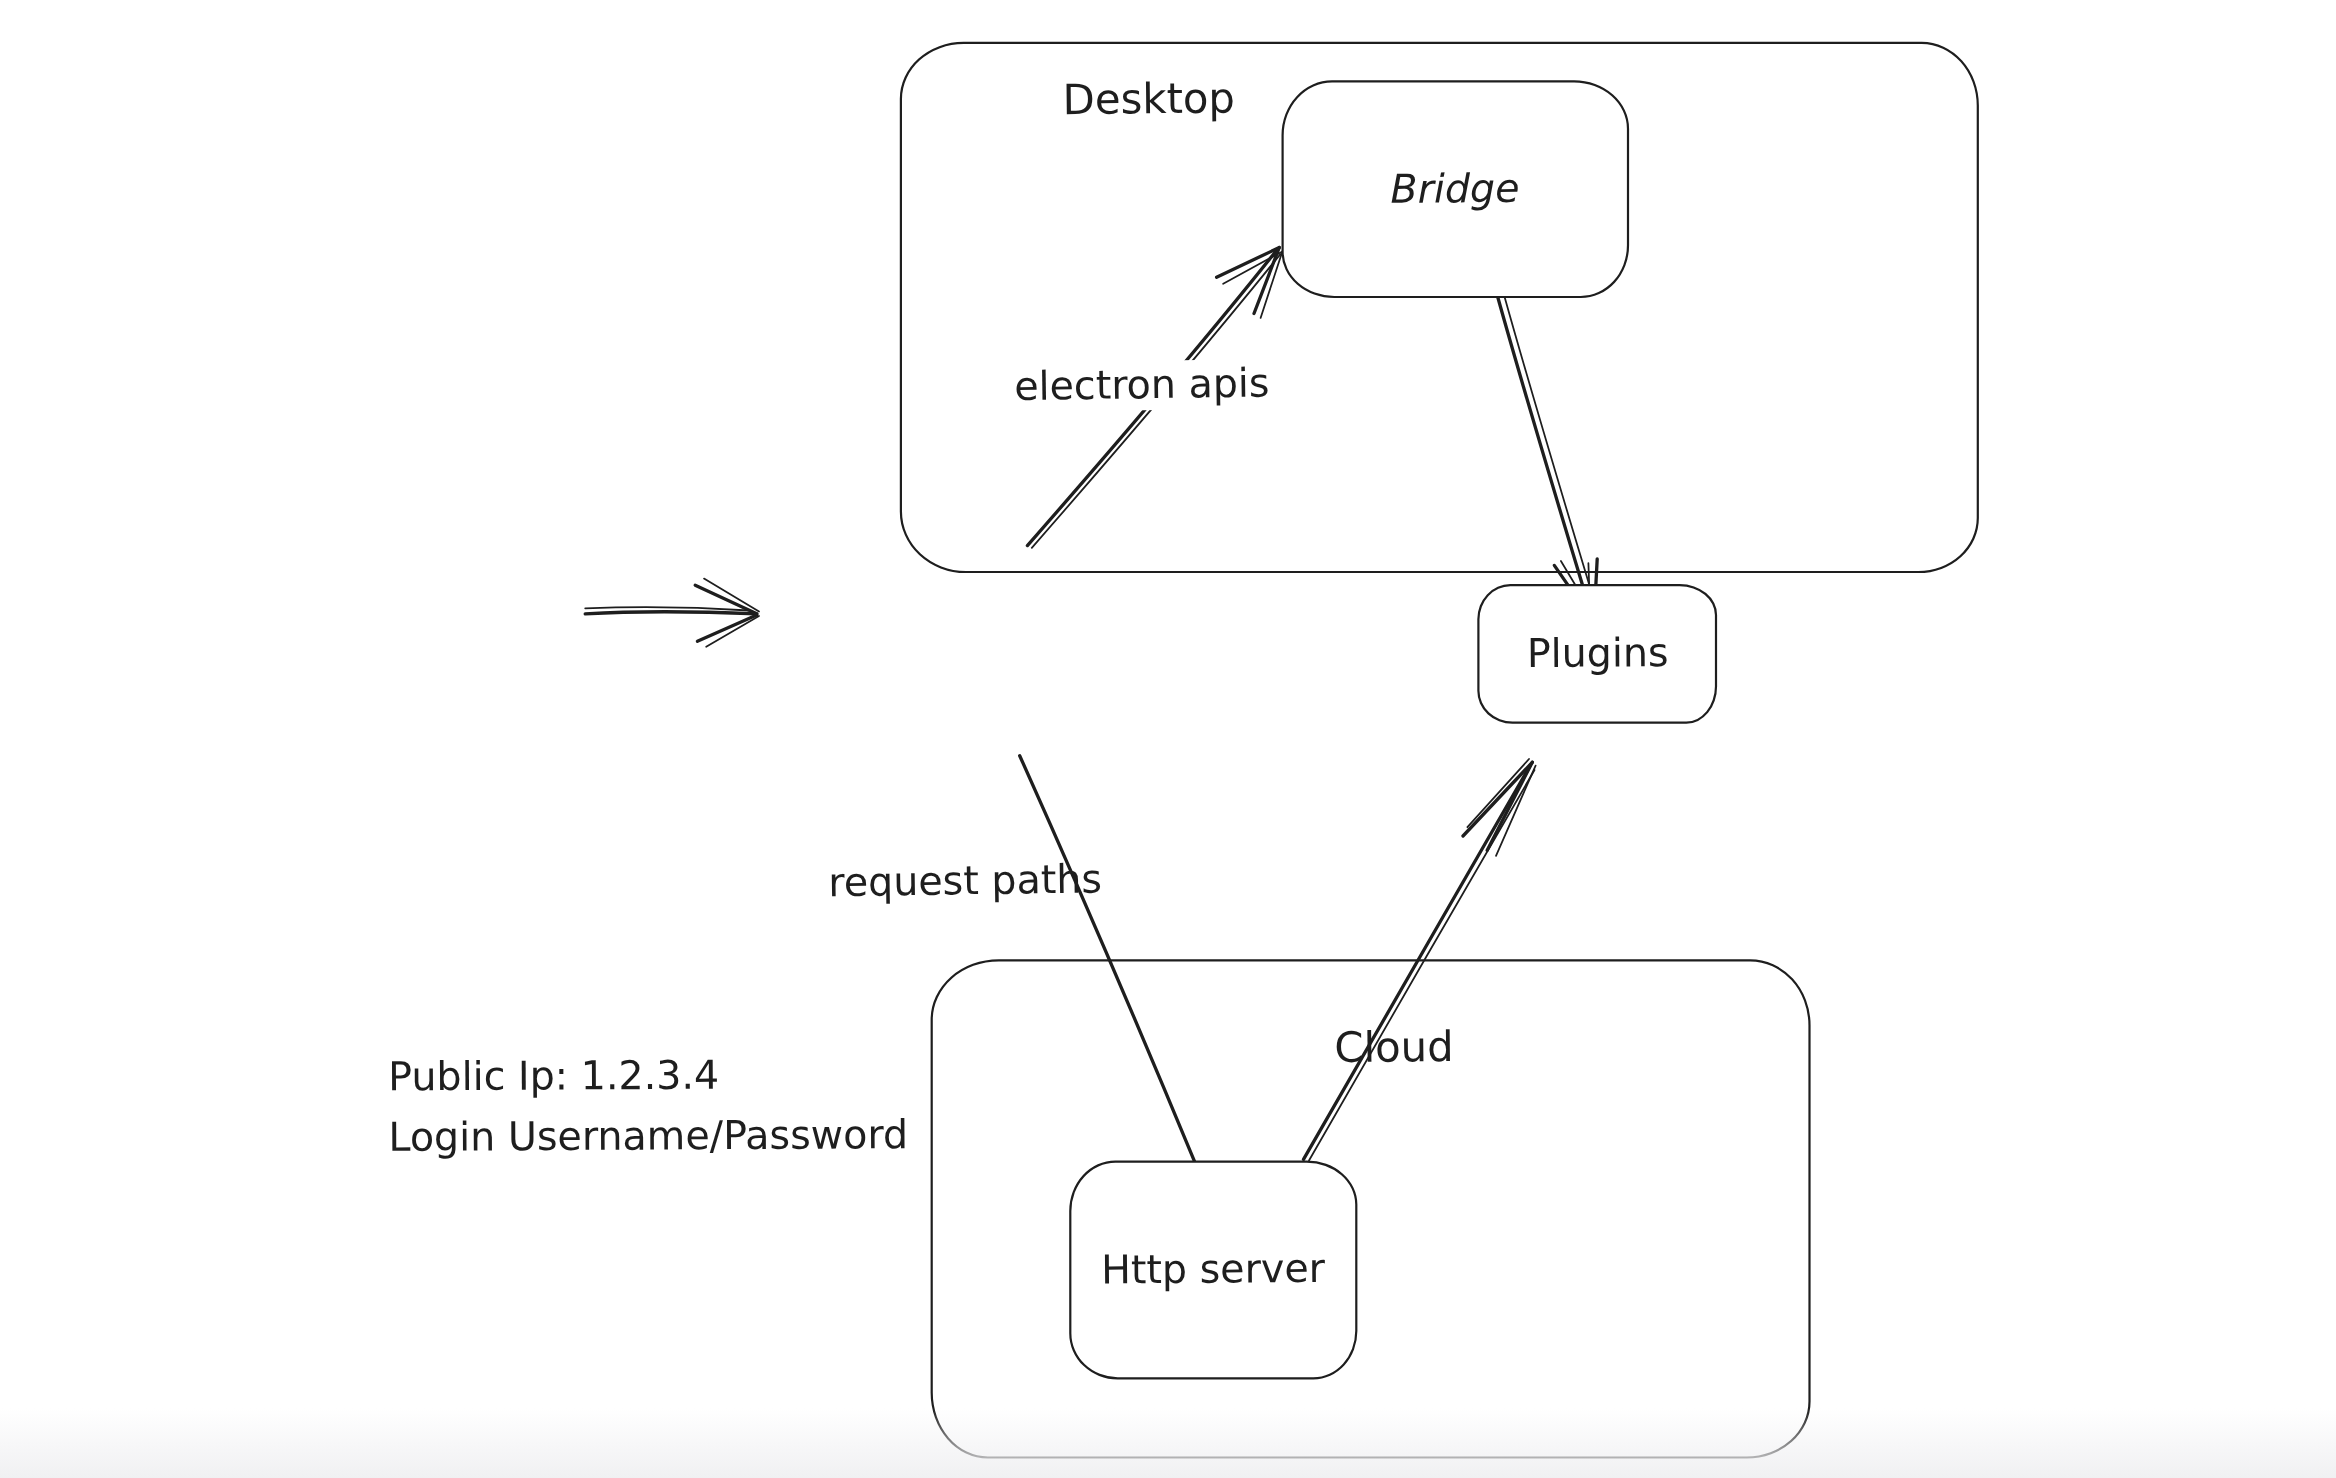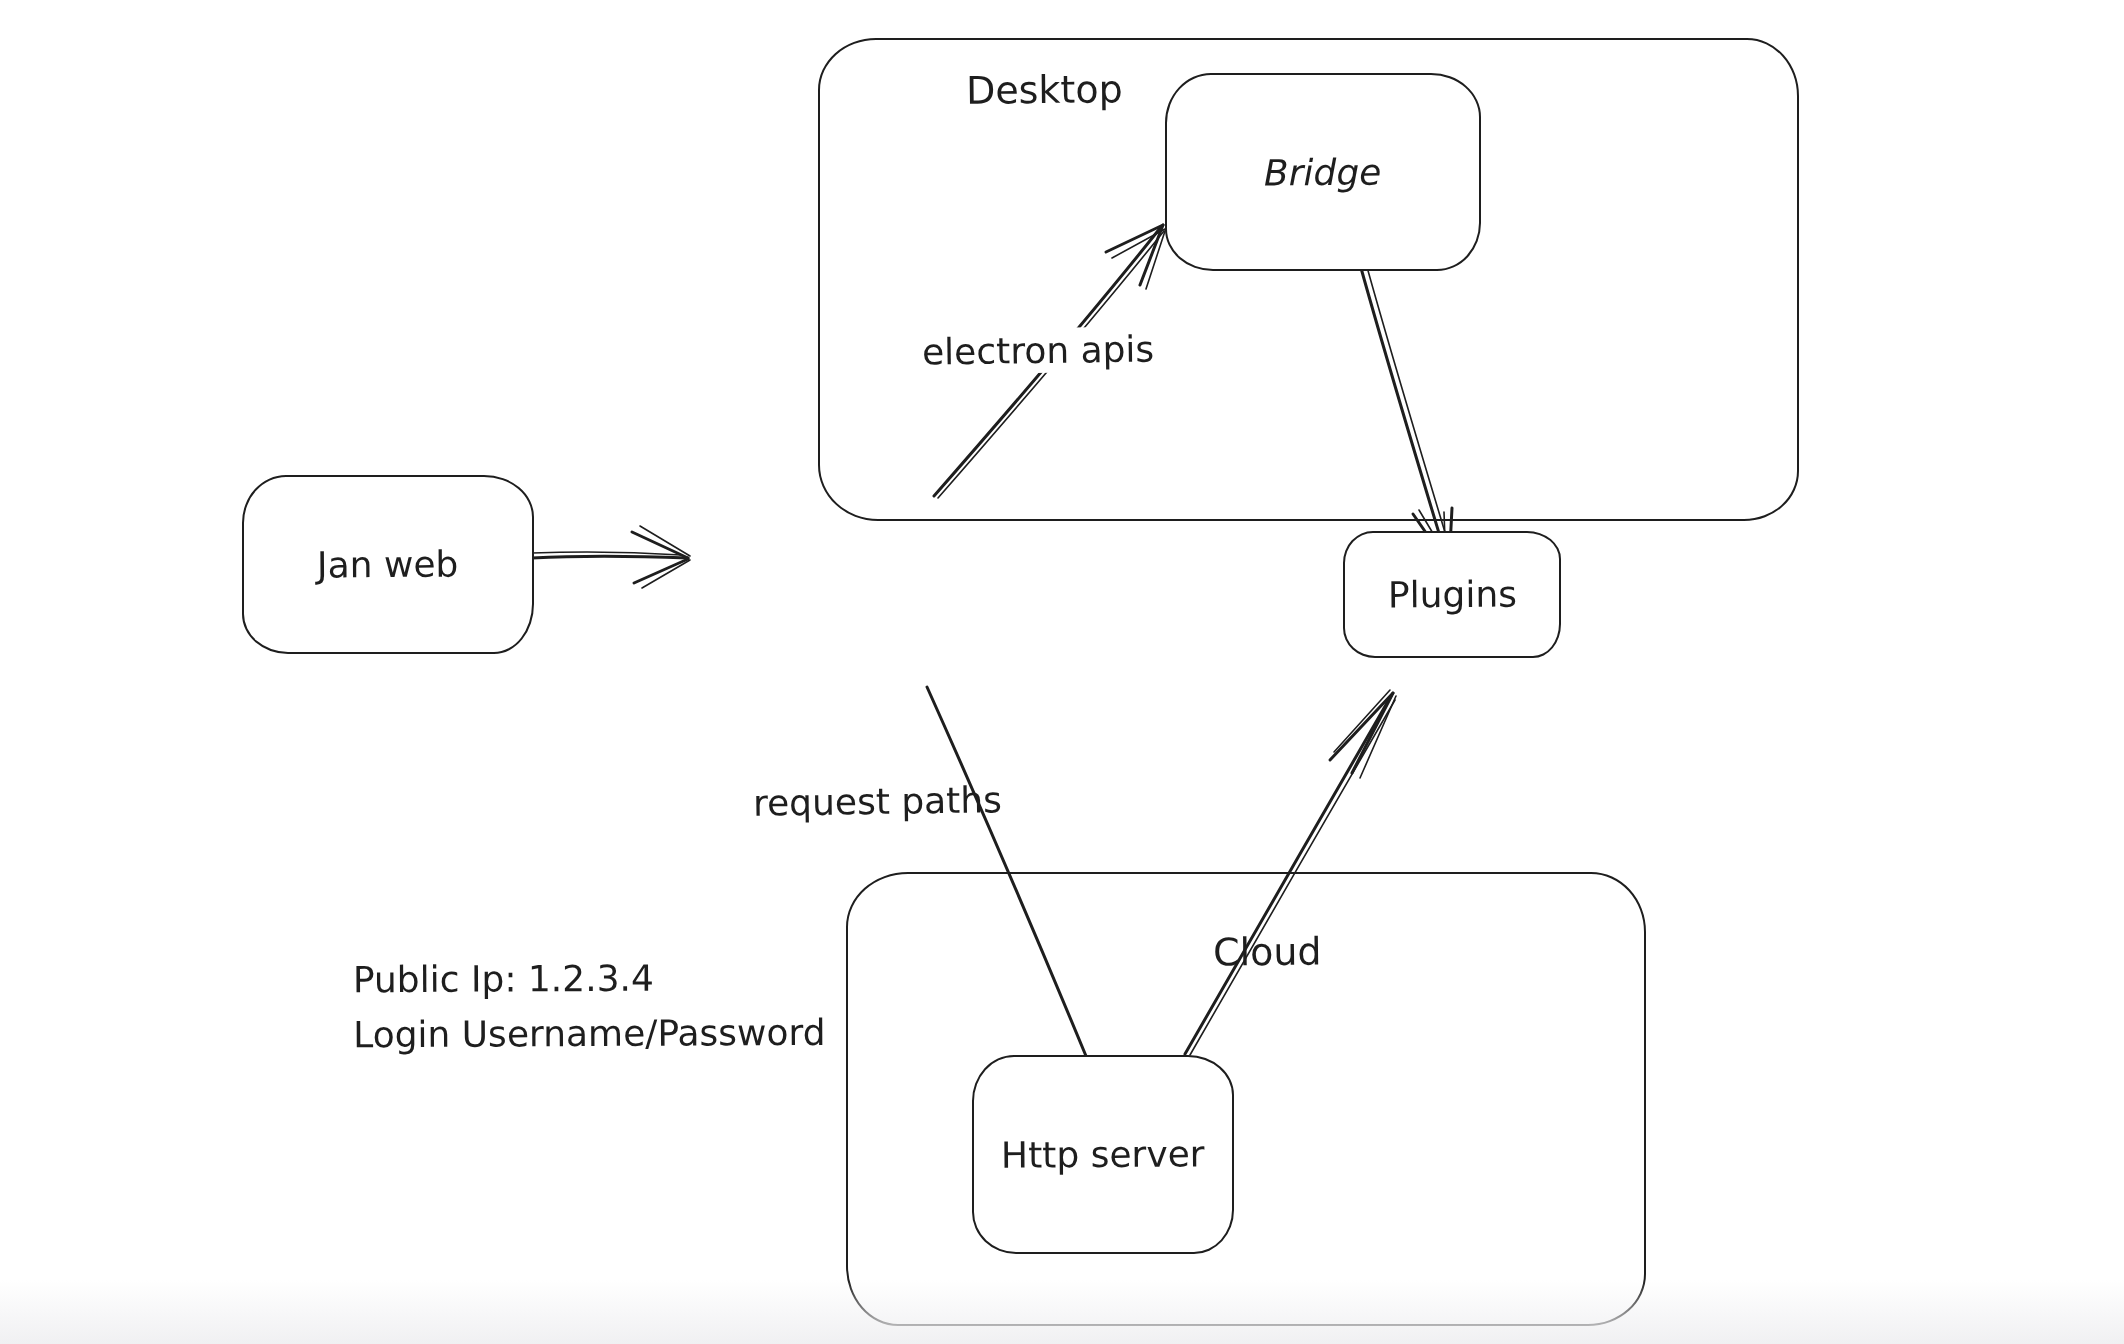--- a/index.html
+++ b/index.html
@@ -166,23 +166,20 @@
     <g>
       <path class="stroke-main" d="M1185 1054 C 1248 945, 1325 810, 1391 696"></path>
       <path class="stroke-thin" d="M1190 1055 C 1253 946, 1330 811, 1395 700"></path>
       <path class="stroke-main" d="M1393 693 L 1330 760"></path>
       <path class="stroke-thin" d="M1390 690 L 1334 752"></path>
       <path class="stroke-main" d="M1393 693 L 1352 773"></path>
       <path class="stroke-thin" d="M1396 696 L 1360 778"></path>
     </g>
   </svg>
 
-  <div class="node node-jan-web">
-    <span class="node-label">Jan web</span>
-  </div>
 
 
   <div class="node node-bridge">
     <span class="node-label">Bridge</span>
   </div>
 
   <div class="node node-plugins">
     <span class="node-label">Plugins</span>
   </div>
 

